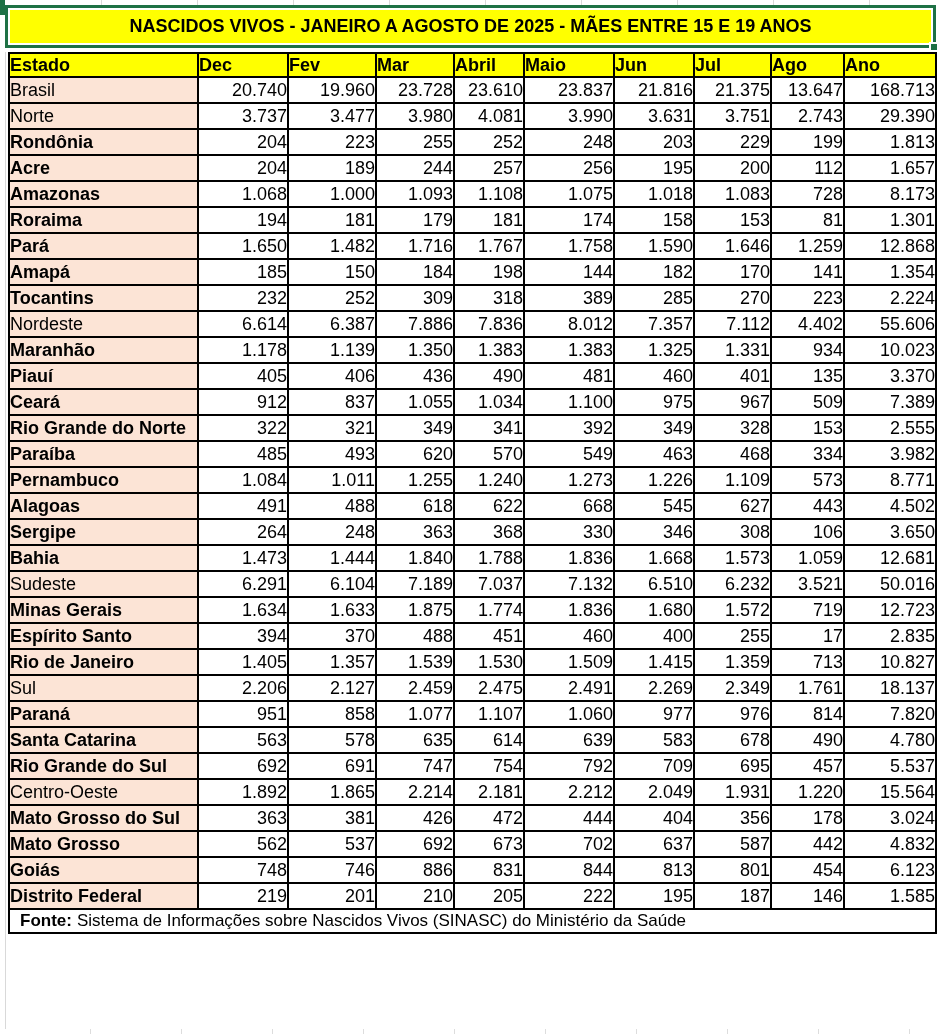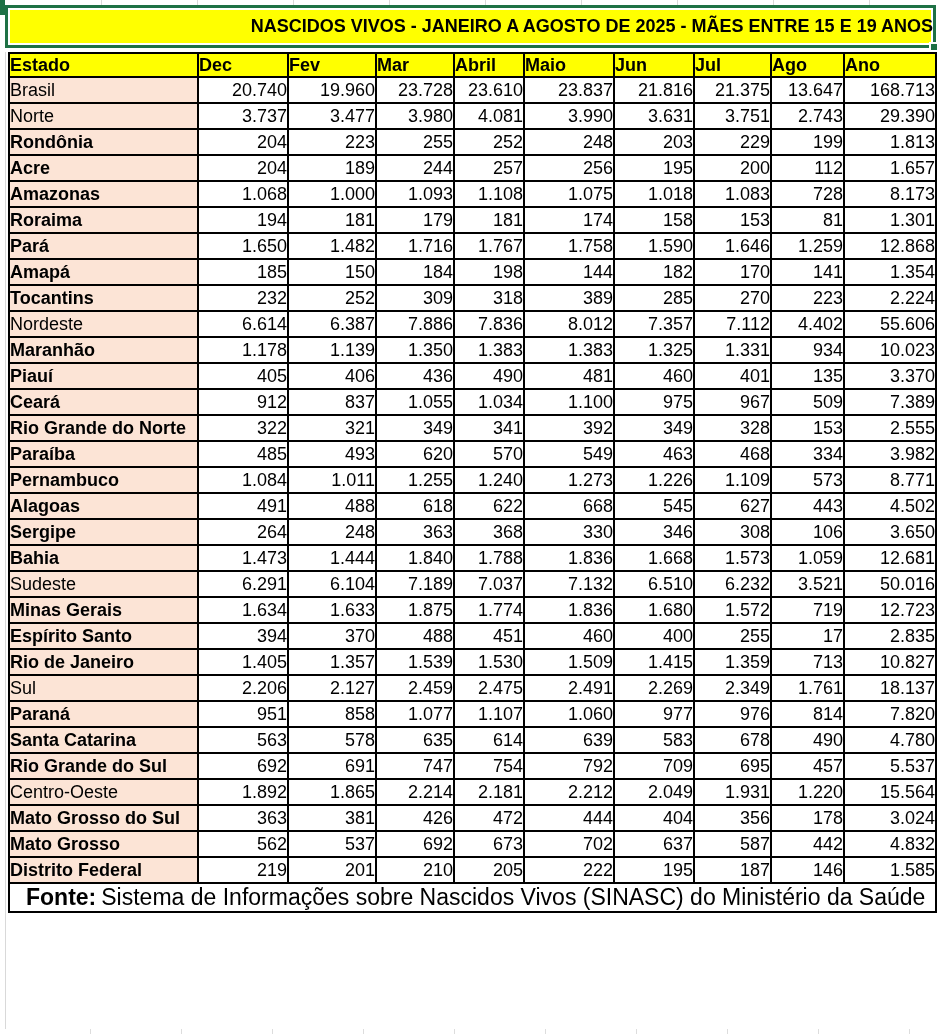--- a/index.html
+++ b/index.html
@@ -18,36 +18,36 @@
     background:repeating-linear-gradient(90deg,#ffffff 0 95px,#d9d9d9 95px 96px);}
   .grid-strip-bottom{position:absolute;bottom:0;left:0;width:100%;height:5px;
     background:repeating-linear-gradient(90deg,#ffffff 0 90px,#dddddd 90px 91px);}
   .grid-line-left{position:absolute;left:5px;top:52px;bottom:0;width:1px;background:#d9d9d9;}
   .corner-mark{position:absolute;top:0;left:0;width:5px;height:15px;background:var(--selection-green);}
 
   
   .title-box{position:absolute;top:5px;left:5px;width:931px;height:43px;box-sizing:border-box;
     background:var(--title-bg);border:3px solid var(--selection-green);
     box-shadow:inset 0 0 0 2px #ffffff;
-    display:flex;align-items:center;justify-content:flex-end;
+    display:flex;align-items:center;justify-content:center;
     font-weight:bold;font-size:18px;letter-spacing:0px;color:#000;white-space:nowrap;}
   .fill-handle{position:absolute;right:-6px;bottom:-7px;width:10px;height:10px;box-sizing:border-box;
     background:var(--selection-green);border:2px solid #ffffff;}
 
   
   table.births{position:absolute;top:52px;left:8px;width:927px;border-collapse:collapse;
     table-layout:fixed;font-size:18px;color:#000;}
   table.births th, table.births td{border:2px solid var(--border-color);
     overflow:hidden;white-space:nowrap;vertical-align:middle;padding:0;}
   table.births thead th{background:var(--header-bg);text-align:left;font-weight:bold;
     height:22px;}
   td.estado{background:var(--estado-bg);text-align:left;padding-left:5px;height:24px;font-weight:bold;}
   td.num{background:#ffffff;text-align:right;padding-right:9px;height:24px;}
   tr.bold-row td{font-weight:normal;}
-  tfoot td.source{background:#ffffff;text-align:left;padding-left:16px;height:22px;font-size:23px;}
+  tfoot td.source{background:#ffffff;text-align:left;padding-left:10px;height:22px;font-size:17px;}
   tfoot td.source .src-text{margin-left:5px;font-weight:normal;}
   tfoot td.source b{font-weight:bold;}
 </style>
 </head>
 <body>
 
 <div class="sheet">
 
   <div class="grid-strip-top"></div>
   <div class="grid-line-left"></div>
@@ -441,20 +441,32 @@
           <td class="num">537</td>
           <td class="num">692</td>
           <td class="num">673</td>
           <td class="num">702</td>
           <td class="num">637</td>
           <td class="num">587</td>
           <td class="num">442</td>
           <td class="num">4.832</td>
         </tr>
         <tr>
+          <td class="estado">Goiás</td>
+          <td class="num">748</td>
+          <td class="num">746</td>
+          <td class="num">886</td>
+          <td class="num">831</td>
+          <td class="num">844</td>
+          <td class="num">813</td>
+          <td class="num">801</td>
+          <td class="num">454</td>
+          <td class="num">6.123</td>
+        </tr>
+        <tr>
           <td class="estado">Distrito Federal</td>
           <td class="num">219</td>
           <td class="num">201</td>
           <td class="num">210</td>
           <td class="num">205</td>
           <td class="num">222</td>
           <td class="num">195</td>
           <td class="num">187</td>
           <td class="num">146</td>
           <td class="num">1.585</td>

